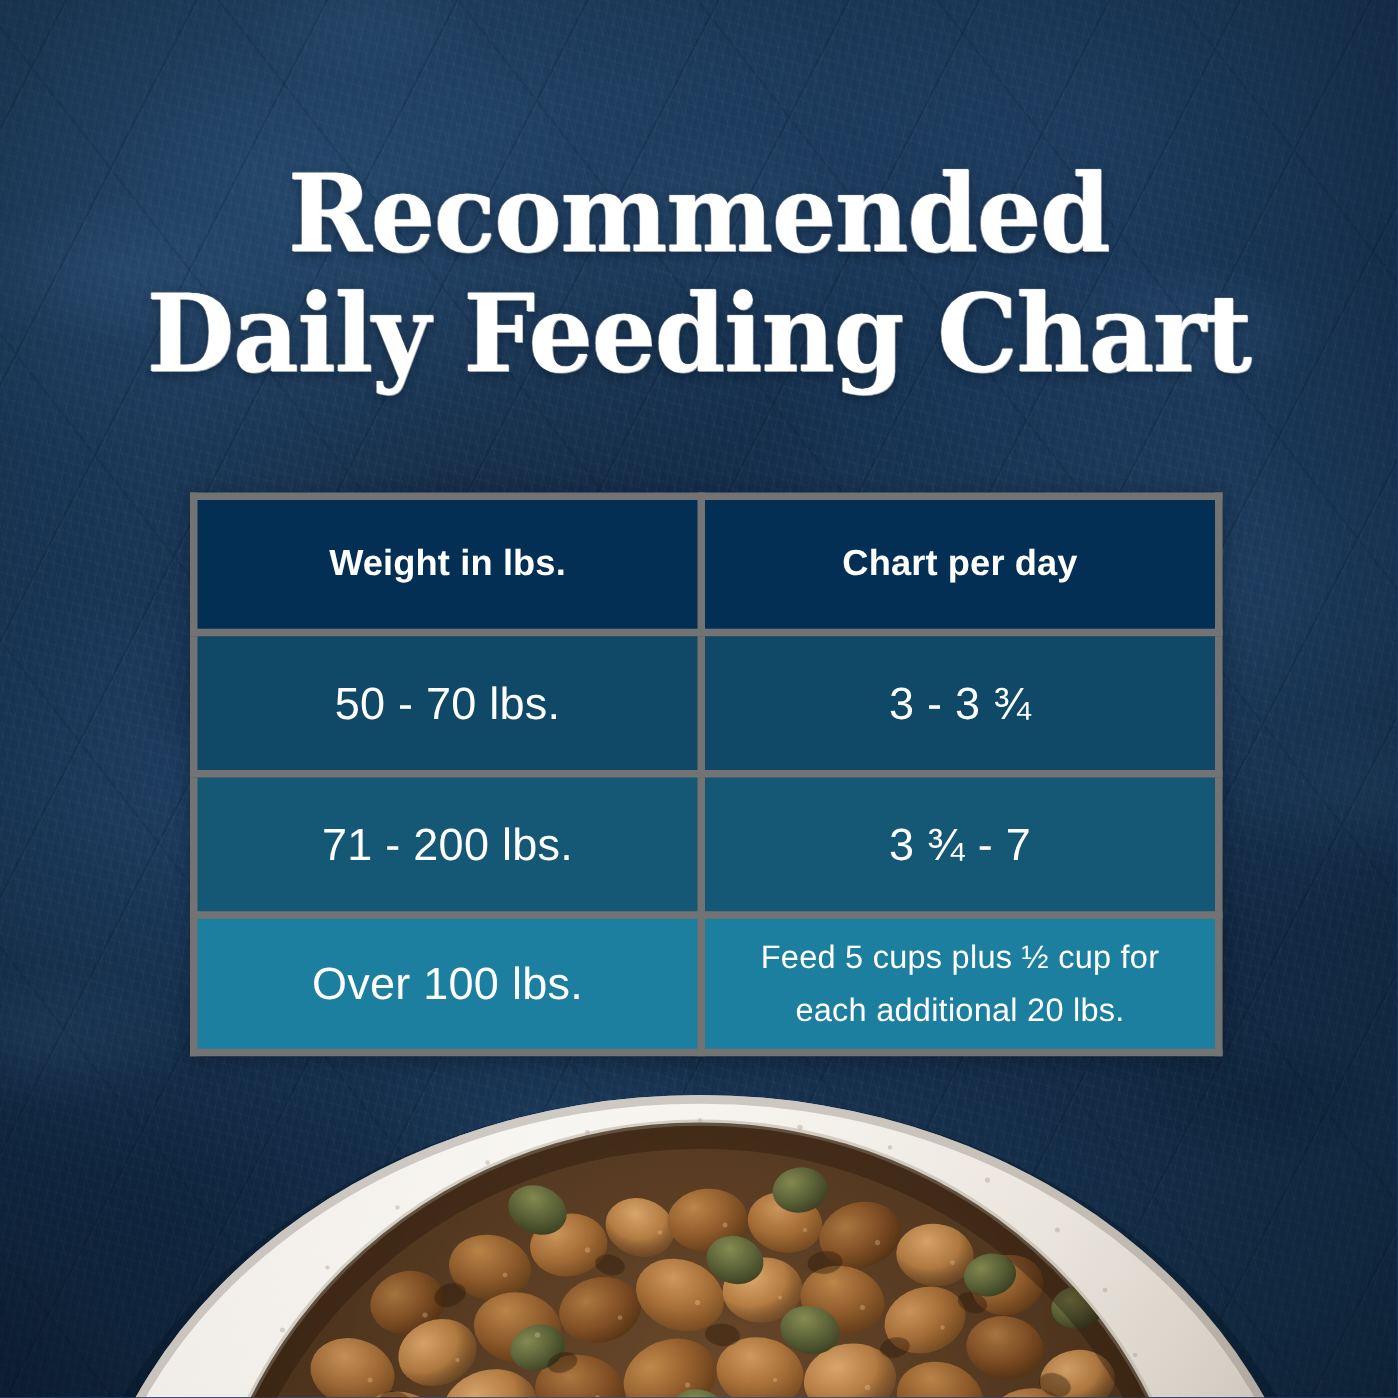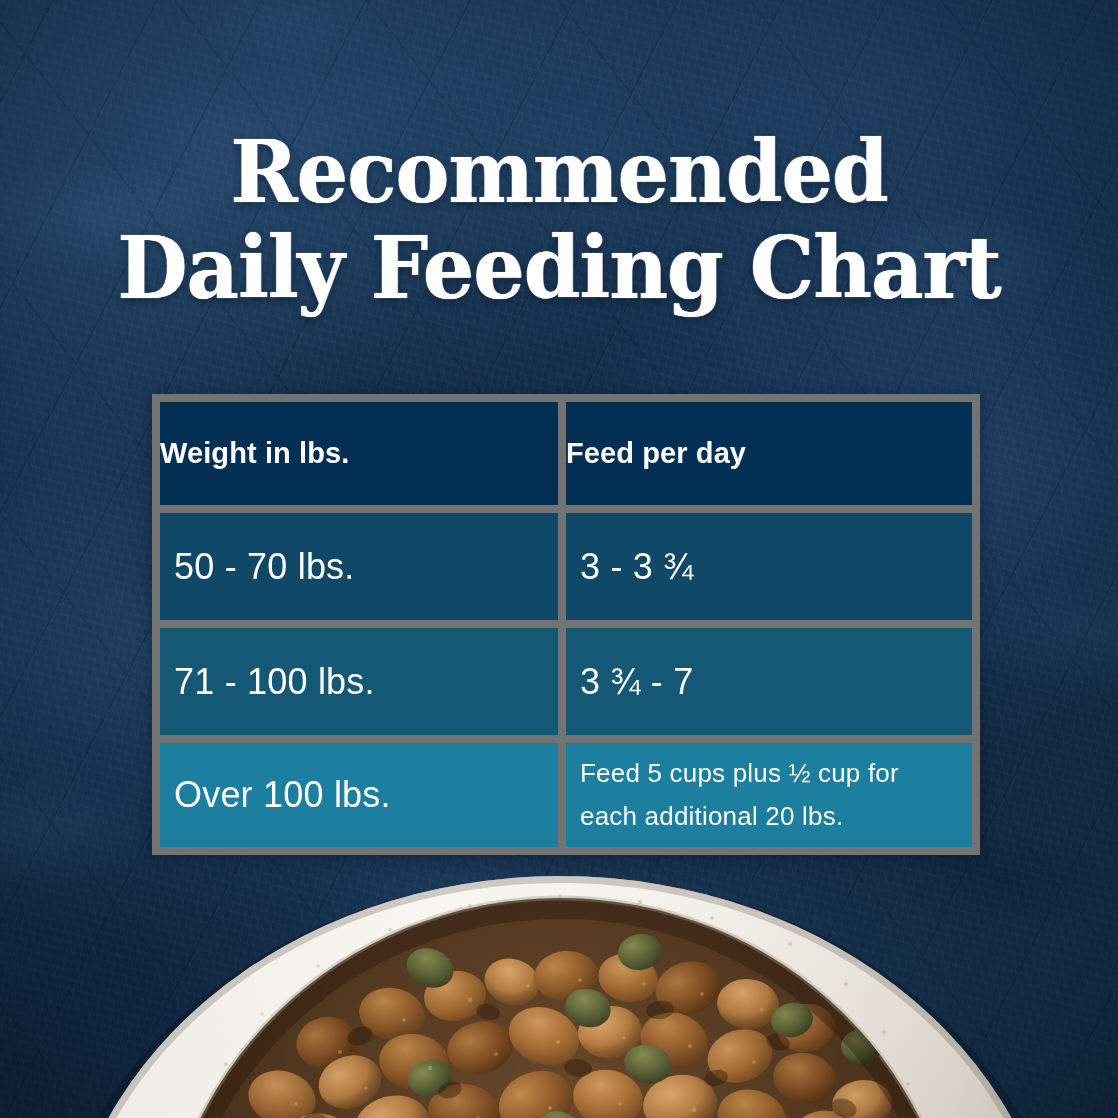--- a/index.html
+++ b/index.html
@@ -131,22 +131,22 @@
     left: 152px;
     top: 394px;
     width: 820px;
     border-collapse: collapse;
     table-layout: fixed;
     z-index: 7;
     box-shadow: 0 2px 14px rgba(3,12,26,0.32);
   }
   .feeding-table td,
   .feeding-table th {
-    border: 8px solid #737373;
-    text-align: left;
+    border: 6px solid #737373;
+    text-align: center;
     vertical-align: middle;
     padding: 0;
     color: #ffffff;
   }
   .col-weight { width: 406px; }
   .col-cups   { width: 414px; }
 
   .hdr-row th {
     background: #042f54;
     height: 103px;
@@ -203,36 +203,36 @@
     <colgroup>
       <col class="col-weight">
       <col class="col-cups">
     </colgroup>
     <thead>
       <tr class="hdr-row">
         <th>
           <span>Weight in lbs.</span>
         </th>
         <th>
-          <span>Feed per day</span>
+          <span>Chart per day</span>
         </th>
       </tr>
     </thead>
     <tbody>
       <tr class="row-1">
         <td>
           <div class="cell-text">50 - 70 lbs.</div>
         </td>
         <td>
           <div class="cell-text">3 - 3 ¾</div>
         </td>
       </tr>
       <tr class="row-2">
         <td>
-          <div class="cell-text">71 - 100 lbs.</div>
+          <div class="cell-text">71 - 200 lbs.</div>
         </td>
         <td>
           <div class="cell-text">3 ¾ - 7</div>
         </td>
       </tr>
       <tr class="row-3">
         <td>
           <div class="cell-text">Over 100 lbs.</div>
         </td>
         <td>

